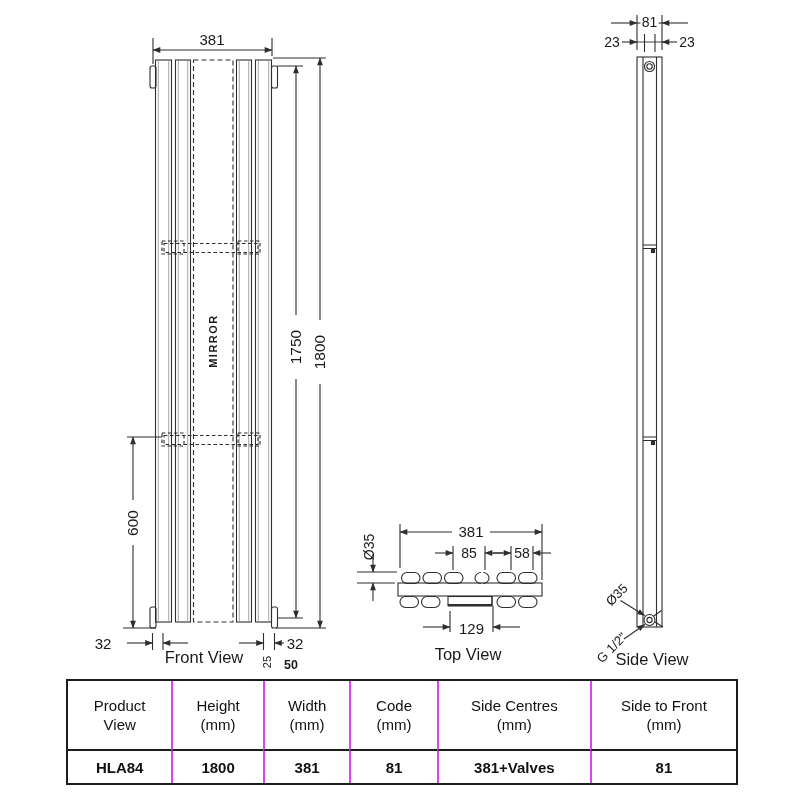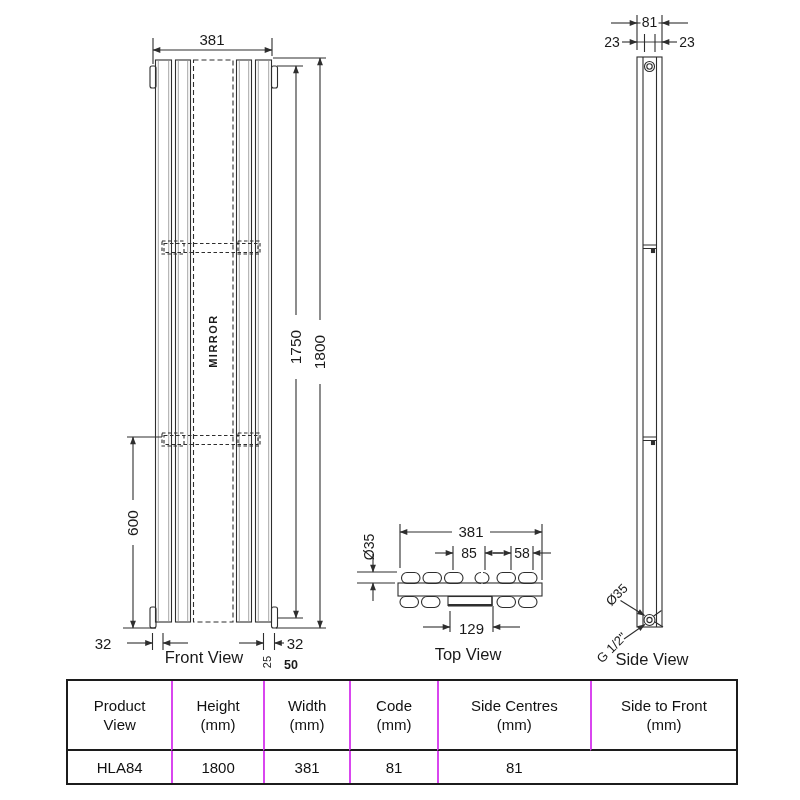--- a/index.html
+++ b/index.html
@@ -7,21 +7,21 @@
          font-family:"Liberation Sans",sans-serif;overflow:hidden;}
   .stage svg{position:absolute;left:0;top:0;font-family:"Liberation Sans",sans-serif;}
   .spec-table{position:absolute;left:66px;top:679px;width:672px;height:106px;
       box-sizing:border-box;border:2px solid #1c1c1c;display:grid;
       grid-template-columns:104fr 92fr 87fr 88fr 154fr 147fr;
       grid-template-rows:70fr 32fr;background:#fff;color:#111;}
   .spec-table .cell{display:flex;flex-direction:column;align-items:center;justify-content:center;
       font-size:15px;line-height:19px;text-align:center;box-sizing:border-box;}
   .spec-table .cell:not(:nth-child(6n+1)){border-left:2px solid #d946ef;}
   .spec-table .cell:nth-child(-n+6){border-bottom:2px solid #1c1c1c;}
-  .spec-table .cell.data{font-weight:normal;text-align:center;}
+  .spec-table .cell.data{font-weight:bold;text-align:center;}
   text{fill:#1a1a1a;stroke:none;}
 </style>
 </head>
 <body>
 
 <div class="stage">
 
 <svg width="800" height="675" viewBox="0 0 800 675">
   <defs>
     <marker id="ar" viewBox="0 0 10 10" refX="9.5" refY="5" markerWidth="9" markerHeight="7" orient="auto-start-reverse">
@@ -244,15 +244,16 @@
       <div>(mm)</div>
     </div>
     <div class="cell">
       <div>Side to Front</div>
       <div>(mm)</div>
     </div>
     <div class="cell data">HLA84</div>
     <div class="cell data">1800</div>
     <div class="cell data">381</div>
     <div class="cell data">81</div>
+    <div class="cell data">381+Valves</div>
     <div class="cell data">81</div>
   </div>
 </div>
 
 </body></html>

